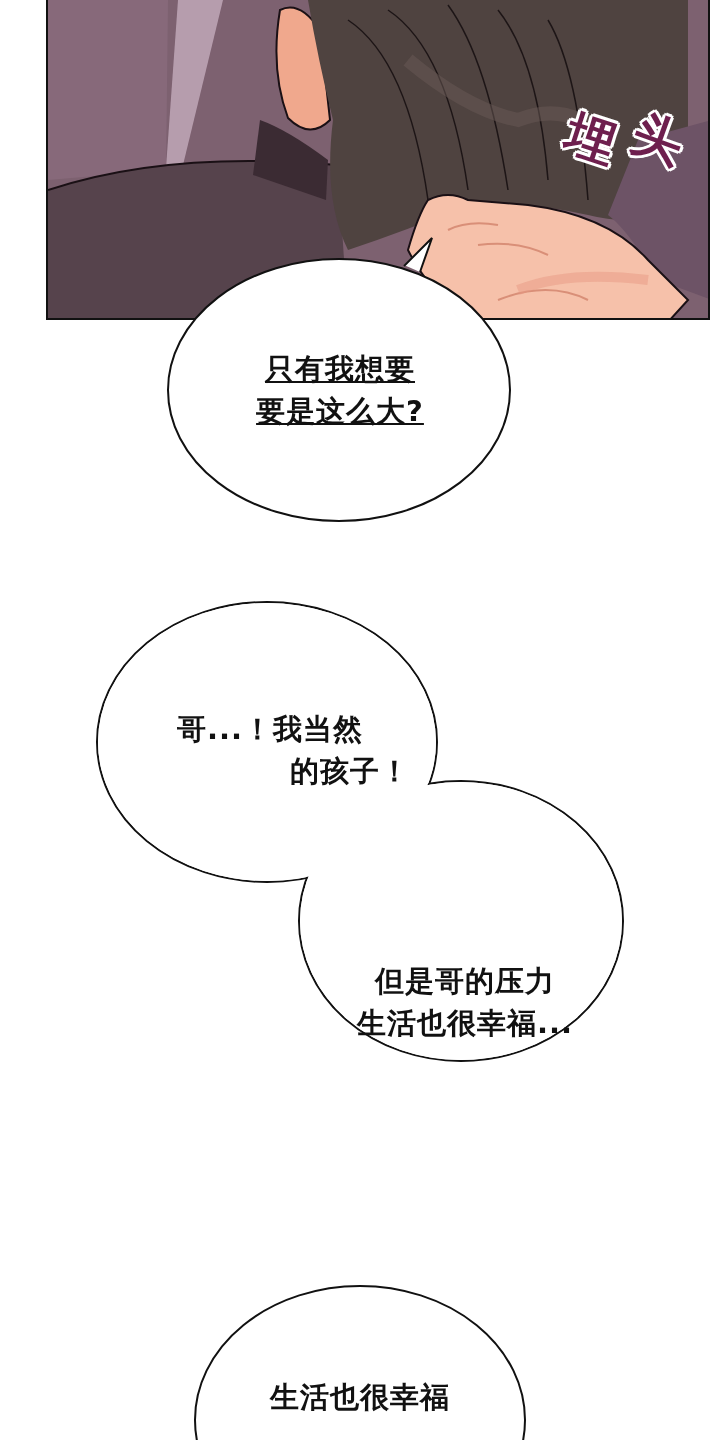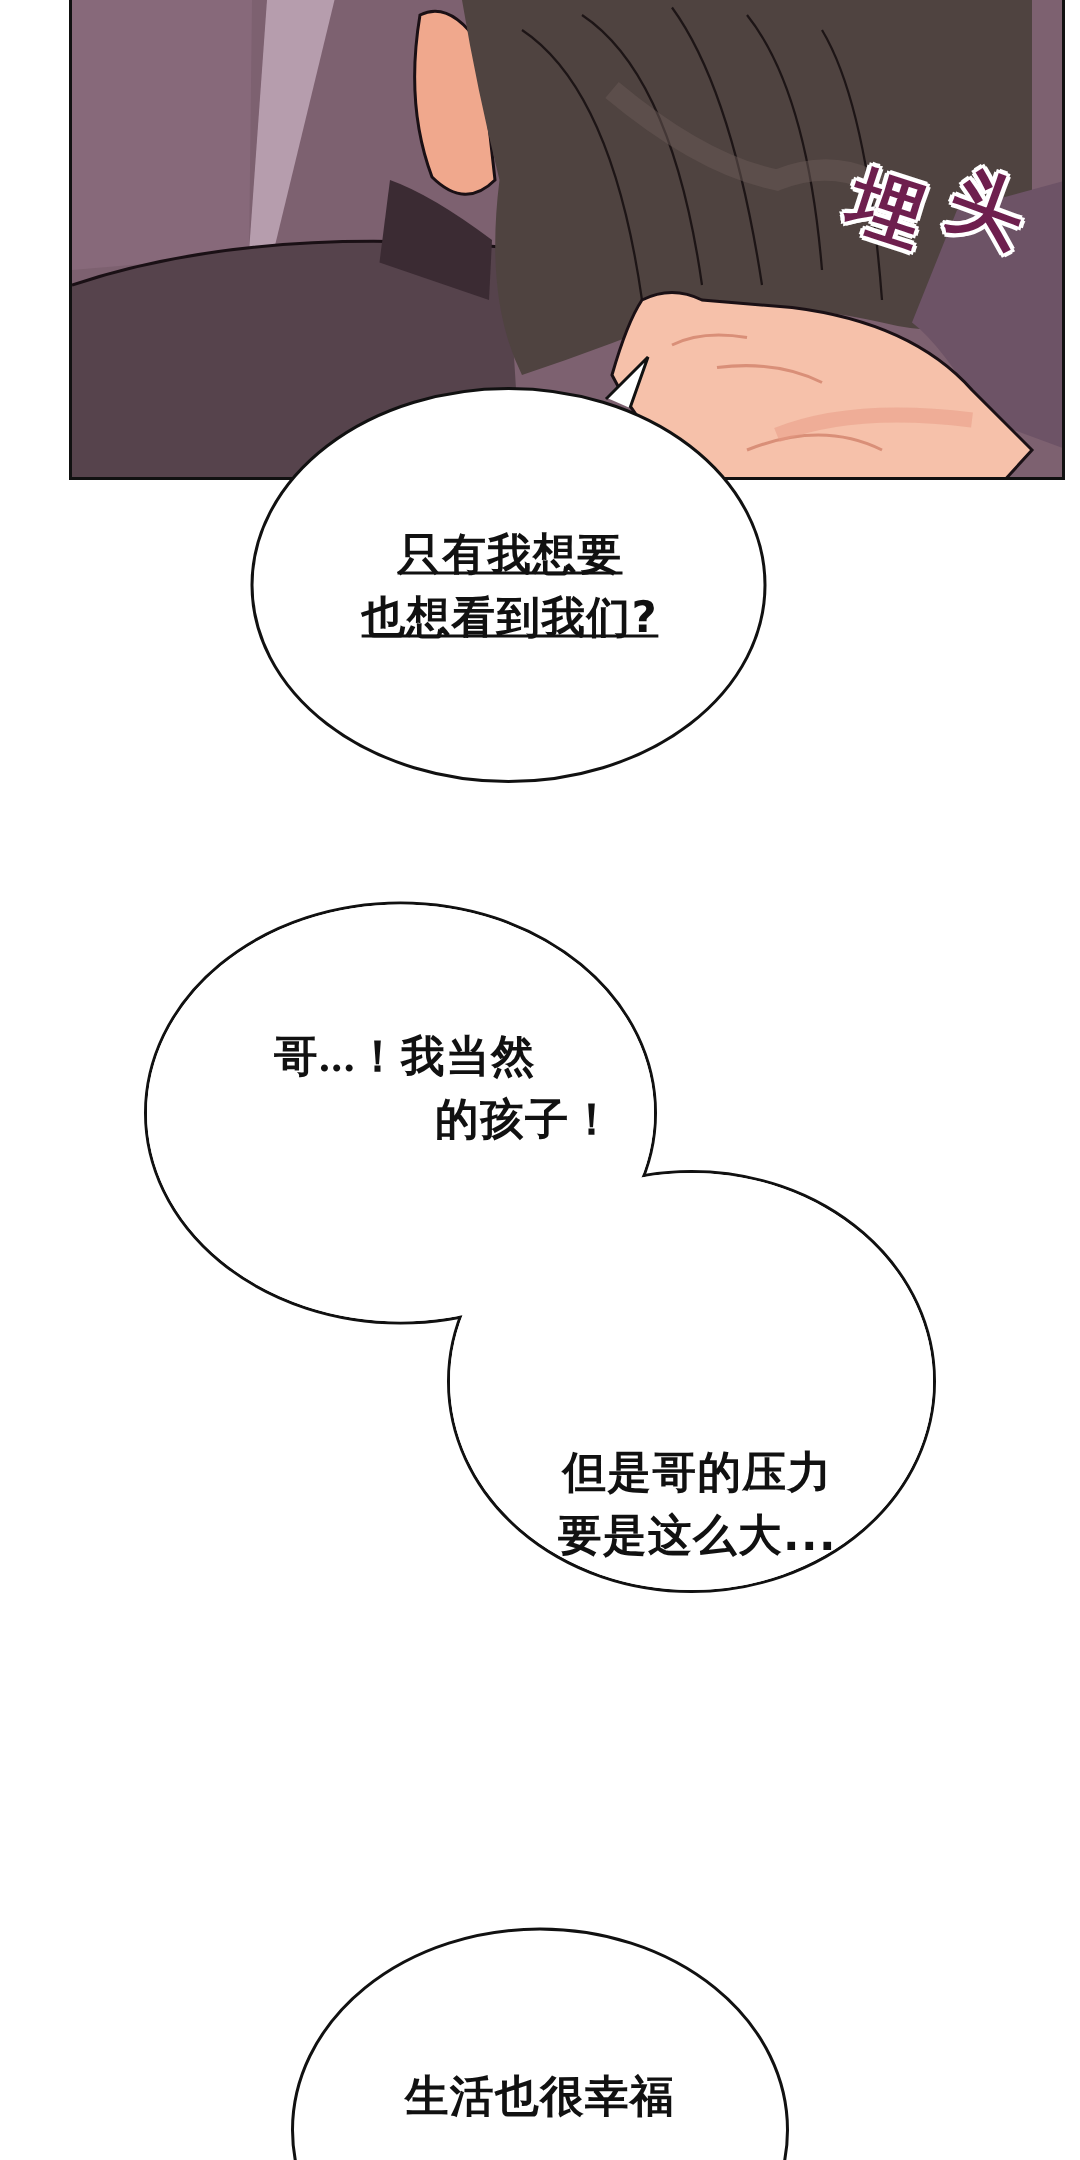--- a/index.html
+++ b/index.html
@@ -68,28 +68,28 @@
     <ellipse cx="461" cy="921" rx="161" ry="139" fill="#fff"></ellipse>
   </g>
 
   <g>
     <ellipse cx="360" cy="1420" rx="165" ry="134" fill="#fff" stroke="#111" stroke-width="2"></ellipse>
   </g>
 </svg>
 
 <div class="text" style="left:200px; top:348px; width:280px;text-decoration:underline;">
   <div>只有我想要</div>
-  <div>也想看到我们?</div>
+  <div>要是这么大?</div>
 </div>
 
-<div class="text" style="left:130px; top:684px; width:280px;font-family:Liberation Serif, serif;">
+<div class="text" style="left:130px; top:708px; width:280px;">
   <div>哥...！我当然</div>
   <div style="text-align:right; padding-left:60px;">的孩子！</div>
 </div>
 
 <div class="text" style="left:330px; top:924px; width:270px;margin-top:36px;">
   <div>但是哥的压力</div>
-  <div>要是这么大...</div>
+  <div>生活也很幸福...</div>
 </div>
 
 <div class="text" style="left:210px; top:1376px; width:300px;">
   <div>生活也很幸福</div>
 </div>
 
 </body></html>

